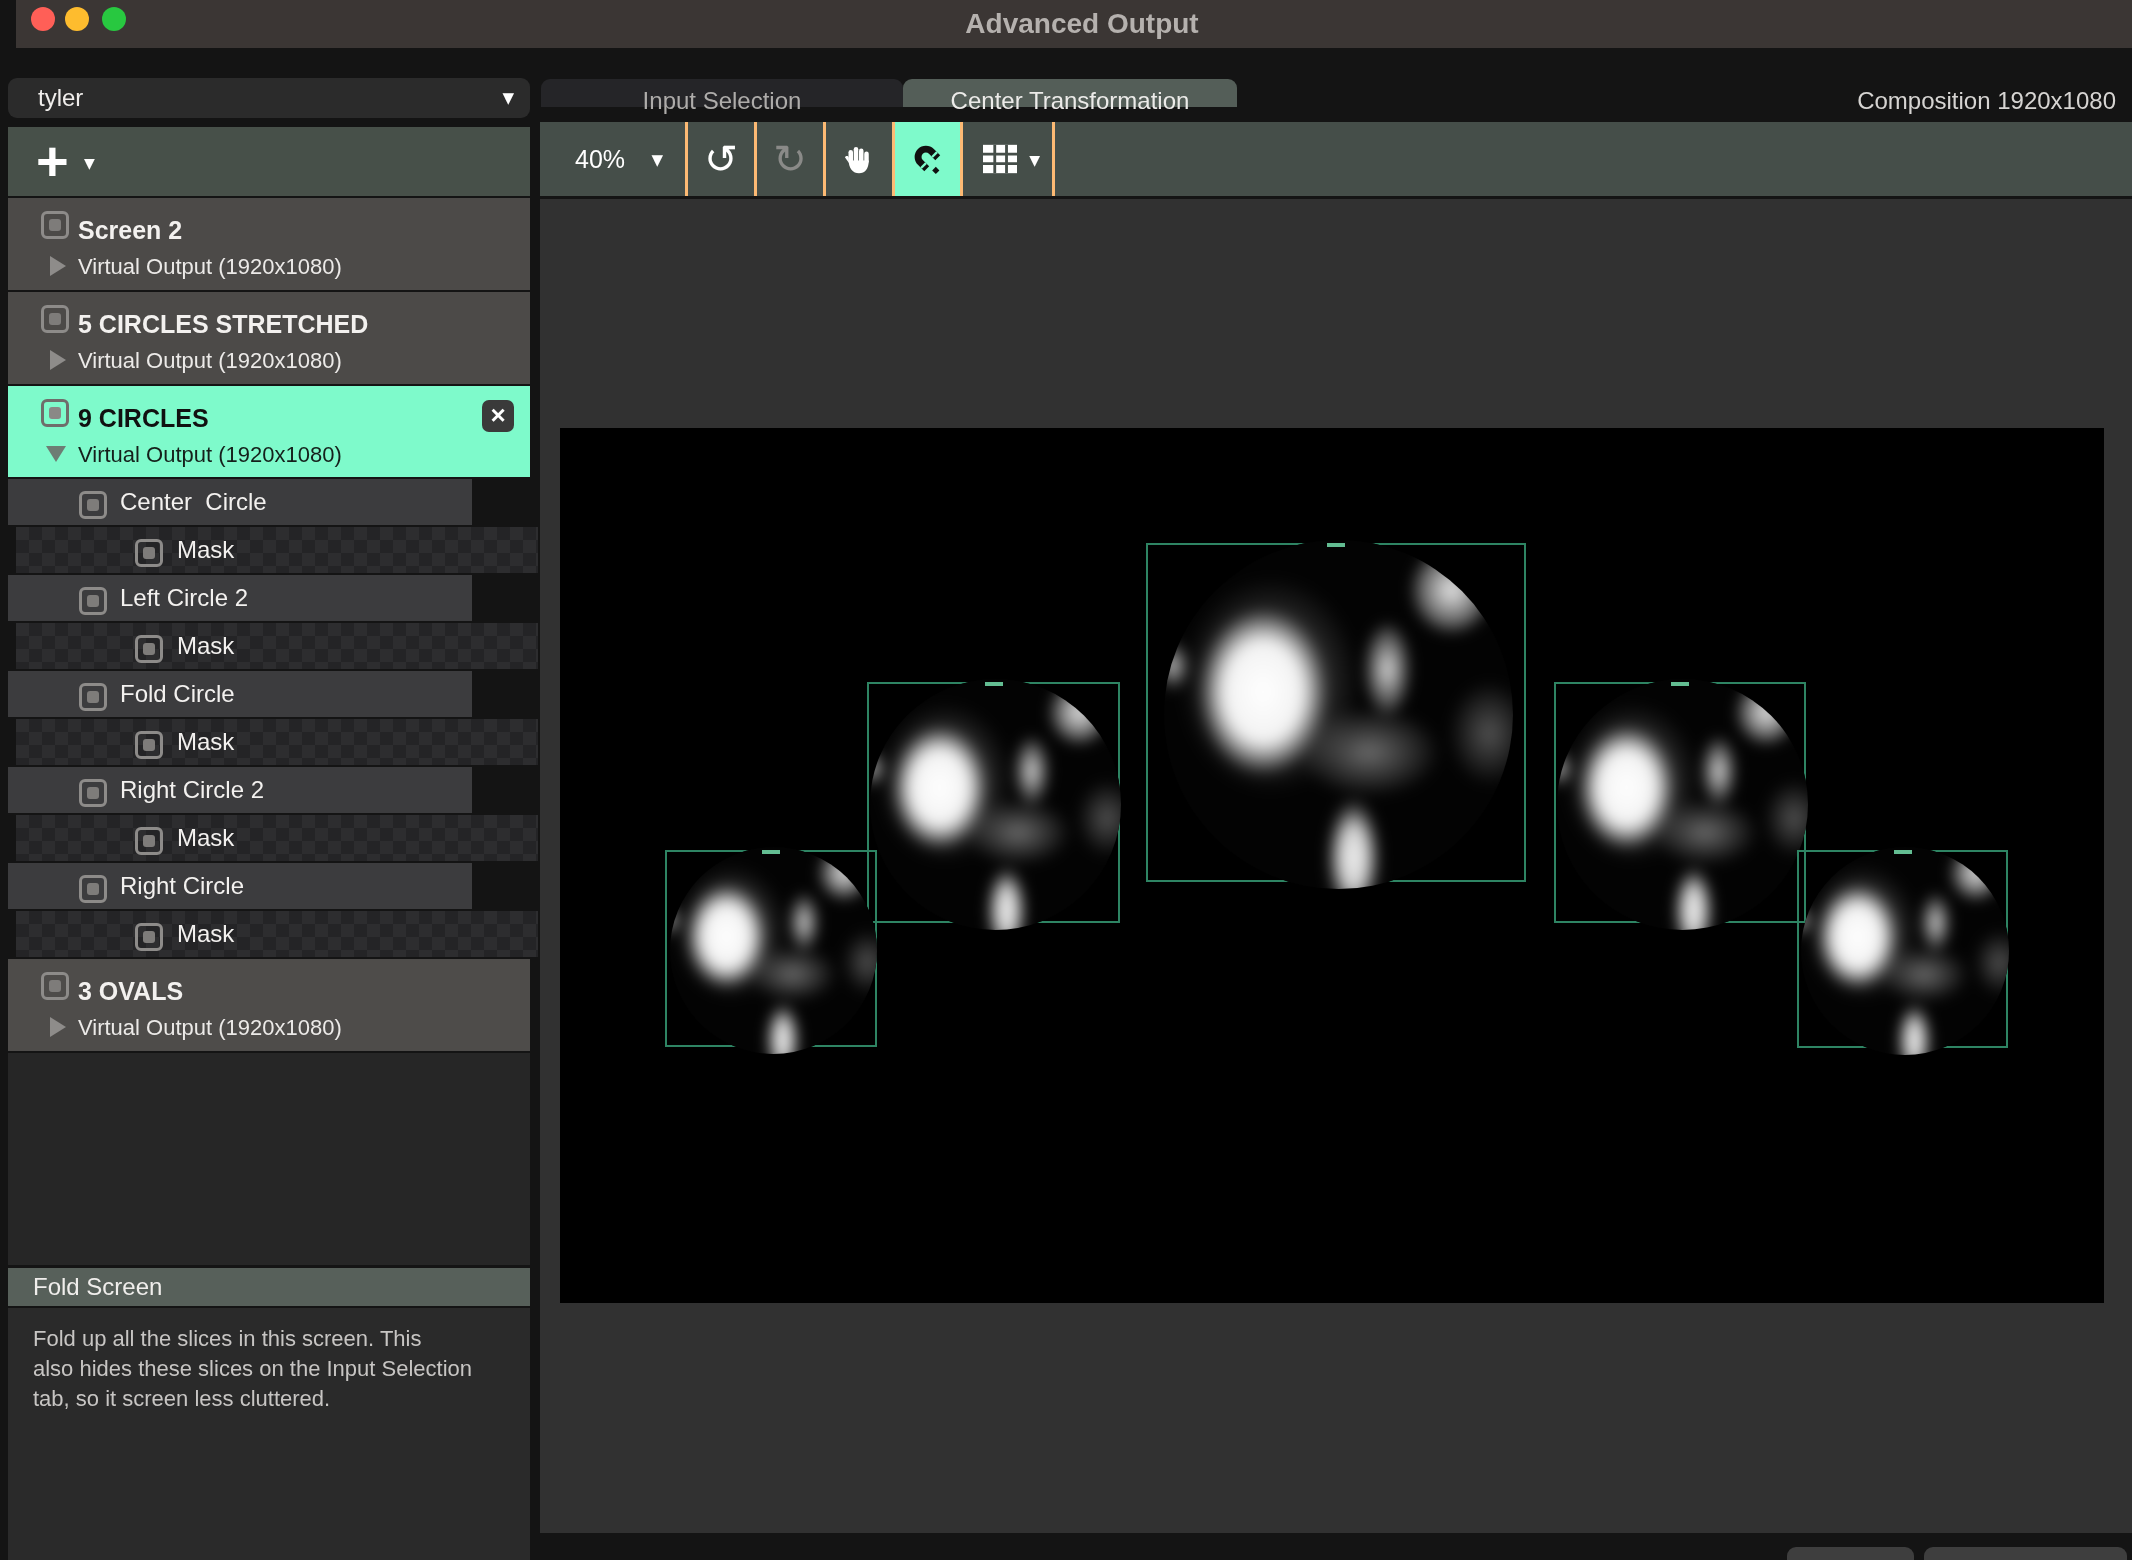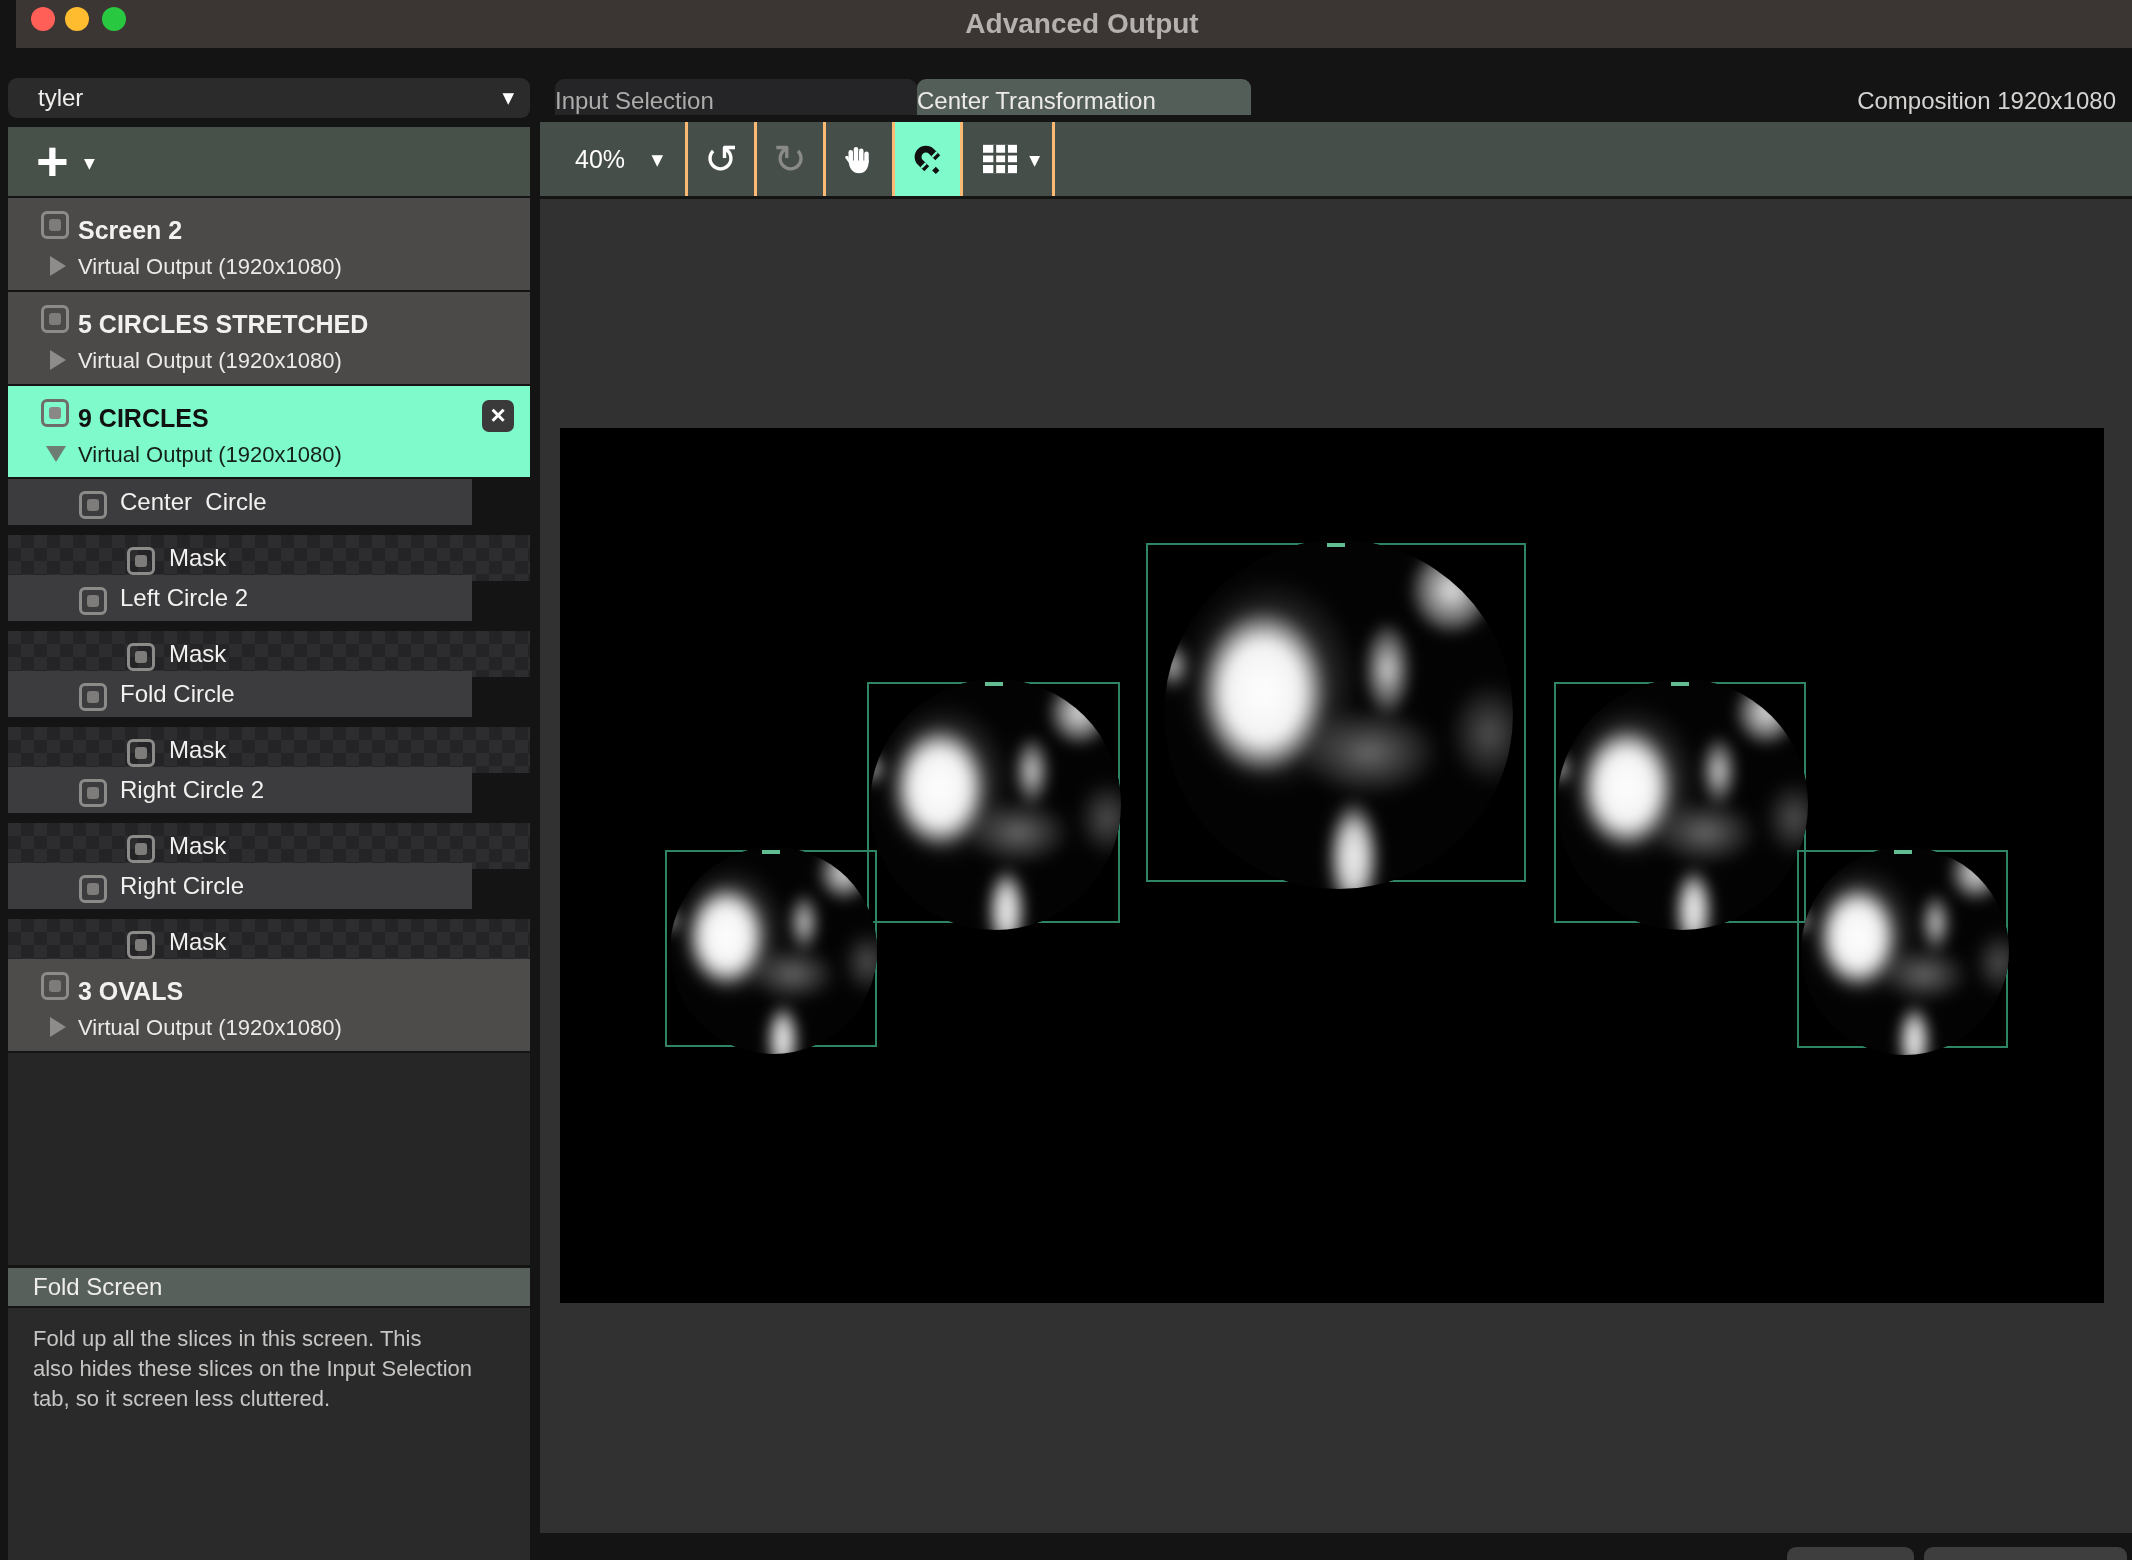--- a/index.html
+++ b/index.html
@@ -33,34 +33,34 @@
   .screen-name{position:absolute;left:70px;top:18px;font-size:25px;font-weight:bold;color:#f3f1ef;}
   .sel .screen-name{color:#111111;}
   .disc{position:absolute;width:0;height:0;}
   .disc.right{border-left:16px solid #8e8c8a;border-top:10px solid transparent;border-bottom:10px solid transparent;}
   .disc.down{border-top:16px solid #6d7d74;border-left:10px solid transparent;border-right:10px solid transparent;}
   .output-label{position:absolute;left:70px;top:56px;font-size:22px;color:#eceae8;}
   .sel .output-label{color:#15201b;}
   .close-btn{position:absolute;left:474px;top:14px;width:32px;height:32px;border-radius:7px;background:#3a3a3a;
     color:#ffffff;font-size:26px;font-weight:bold;text-align:center;line-height:30px;}
   .slice-row{position:absolute;left:8px;width:464px;height:46px;background:#3c3c3e;}
-  .mask-row{position:absolute;left:8px;width:522px;height:46px;background-color:#2d2d2f;
+  .mask-row{position:absolute;left:16px;width:522px;height:46px;background-color:#2d2d2f;
     background-image:
       linear-gradient(45deg,#242426 25%,transparent 25%,transparent 75%,#242426 75%),
       linear-gradient(45deg,#242426 25%,transparent 25%,transparent 75%,#242426 75%);
-    background-size:26px 26px;background-position:0 0,13px 13px;margin-top:8px;}
+    background-size:26px 26px;background-position:0 0,13px 13px;}
   .slice-label{position:absolute;top:9px;font-size:24px;color:#f3f1ef;white-space:pre;}
   .row-cb{top:12px;}
   .sidebar-empty{position:absolute;left:8px;top:1053px;width:522px;height:212px;background:#262626;}
   .fold-header{position:absolute;left:8px;top:1268px;width:522px;height:38px;background:#57605a;}
   .fold-title{position:absolute;left:25px;top:0;height:38px;line-height:38px;font-size:24px;color:#f0eeec;}
   .fold-desc{position:absolute;left:8px;top:1308px;width:522px;height:252px;background:#2a2a2a;}
   .fold-line{position:absolute;left:25px;font-size:22px;color:#c7c5c3;}
   
-  .tab{position:absolute;top:79px;height:36px;line-height:43px;font-size:24px;border-radius:9px 9px 0 0;margin-left:14px;}
+  .tab{position:absolute;top:79px;height:28px;line-height:43px;text-align:center;font-size:24px;border-radius:9px 9px 0 0;}
   .tab.inactive{left:541px;width:362px;background:#252528;color:#aeacaa;}
   .tab.active{left:903px;width:334px;background:#545e58;color:#ecebe9;}
   .comp-label{position:absolute;right:16px;top:79px;height:43px;line-height:43px;font-size:24px;color:#d6d4d2;}
   
   .toolbar{position:absolute;left:540px;top:122px;width:1592px;height:74px;background:#454e49;display:flex;}
   .tb-cell{height:74px;border-right:3px solid #fdba74;position:relative;display:flex;align-items:center;justify-content:center;}
   .tb-zoom{width:145px;}
   .tb-zoom .zoom-val{position:absolute;left:35px;top:0;height:74px;line-height:74px;font-size:25px;color:#ffffff;}
   .tb-zoom .tb-caret{position:absolute;right:22px;top:0;height:74px;line-height:76px;font-size:15px;}
   .tb-icon{width:66px;}

